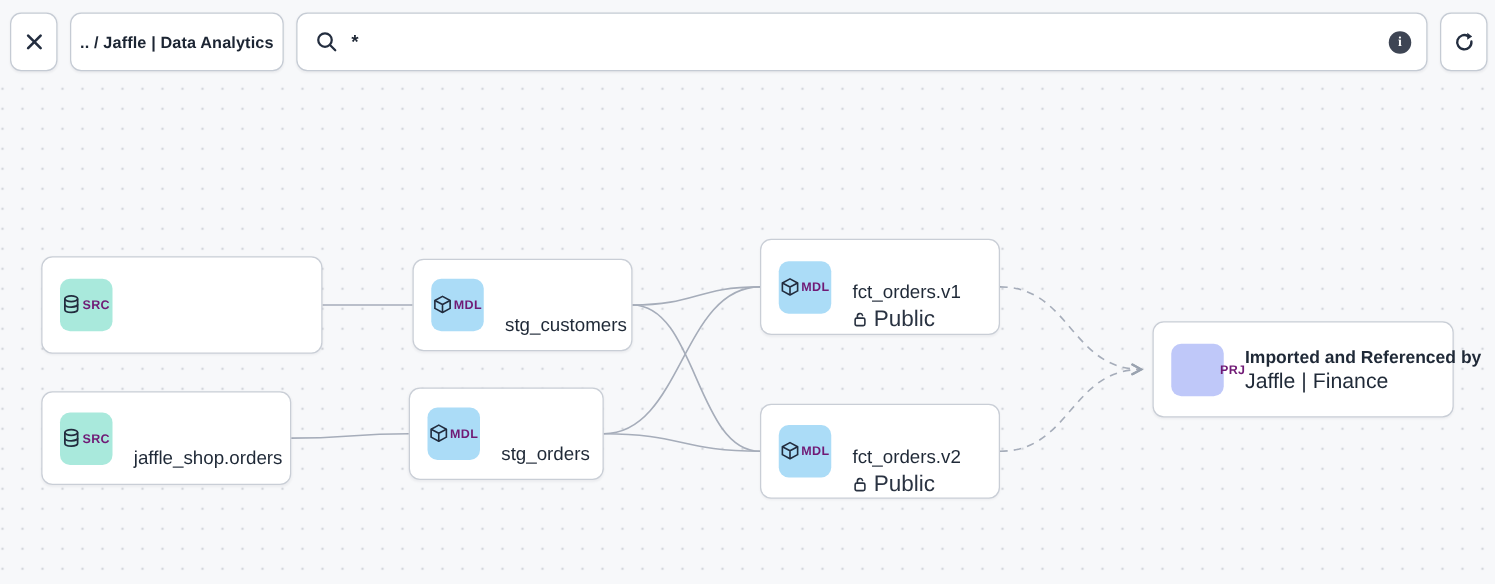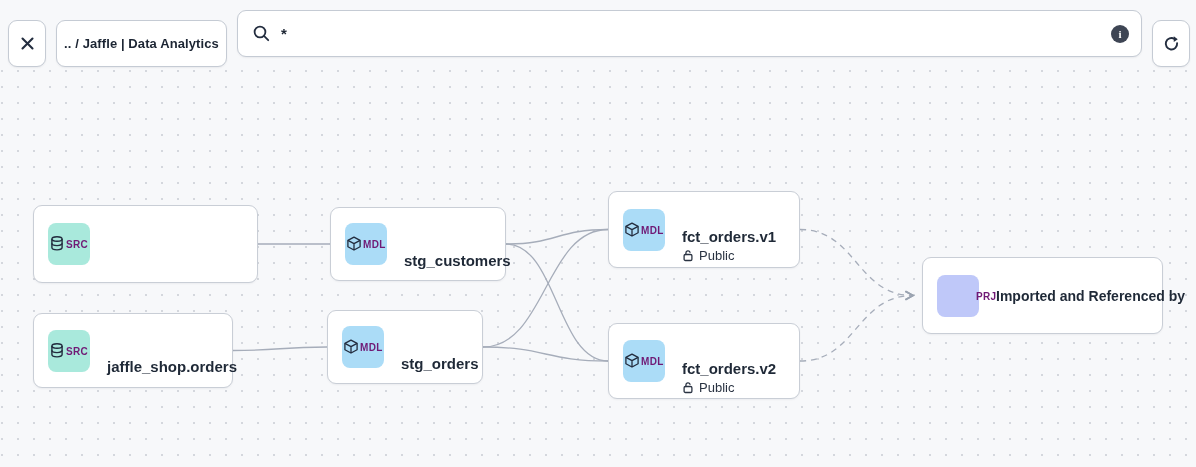--- a/index.html
+++ b/index.html
@@ -5,21 +5,21 @@
   * { box-sizing: border-box; margin: 0; padding: 0; }
   html,body { width:1196px; height:467px; overflow:hidden; }
   body {
     font-family: "Liberation Sans", sans-serif;
     background:#f7f8fa;
     color:#20293a;
     position:relative;
   }
   
   .toolbar-btn {
-    position:absolute; top:20px; height:47px;
+    position:absolute; top:10px; height:47px;
     background:#ffffff; border:1px solid #c5cbd4; border-radius:9px;
     display:flex; align-items:center; justify-content:center;
     box-shadow:0 1px 2px rgba(20,25,40,.06);
     cursor:pointer;
   }
   #close-btn   { left:8px;   width:38px; }
   #crumb-btn   { left:56px;  width:171px; font-size:13px; font-weight:700; color:#1c2533; letter-spacing:.1px; }
   #refresh-btn { left:1152px; width:38px; }
   #search-bar  {
     position:absolute; top:10px; left:237px; width:905px; height:47px;
@@ -52,25 +52,25 @@
     box-shadow:0 1px 2px rgba(20,25,40,.05); cursor:pointer;
   }
   .icon-box {
     width:42px; height:42px; border-radius:8px; flex:0 0 auto;
     display:flex; flex-direction:row; align-items:center; justify-content:flex-start;
     color:#701a75;
   }
   .icon-box svg { display:block; }
   .icon-kind { font-size:10px; font-weight:700; letter-spacing:.3px; line-height:11px; margin-top:1px; }
   .node-text { margin-left:17px; display:flex; flex-direction:column; justify-content:center; }
-  .node-title { font-size:15px; font-weight:700; color:#1f2937; white-space:nowrap;margin-top:32px; }
+  .node-title { font-size:15px; font-weight:400; color:#1f2937; white-space:nowrap;margin-top:32px; }
   .node-sub   { font-size:14px; font-weight:700; color:#1f2937; white-space:nowrap; }
   .node-title-lg { font-size:17px; font-weight:400; color:#1f2937; margin-top:2px; white-space:nowrap; }
   .badge-row  { display:flex; align-items:center; gap:5px; margin-top:3px; }
-  .badge-row .badge-label { font-size:13px; color:#2a3342; }
+  .badge-row .badge-label { font-size:18px; color:#2a3342; }
   path.edge { fill:none; stroke:#a6adba; stroke-width:1.3; }
   path.edge.dashed { stroke-dasharray:6 5; }
 </style>
 </head>
 <body>
 
 <div id="canvas"></div>
 
 <svg id="edges">
   <defs>
@@ -180,20 +180,21 @@
       <div class="icon-box" style="background: rgb(191, 200, 249); gap: 39px;">
         <svg width="18" height="18" viewBox="0 0 18 18">
           <rect x="3" y="7.4" width="12" height="8.2" rx="2" fill="none" stroke="#222c3e" stroke-width="1.4"></rect>
           <path d="M4.3 5.4 h9.4" stroke="#222c3e" stroke-width="1.4" stroke-linecap="round" fill="none"></path>
           <path d="M5.7 5.4 q0.3 -2.5 3.3 -2.5 q3 0 3.3 2.5" fill="none" stroke="#222c3e" stroke-width="1.4"></path>
         </svg>
         <div class="icon-kind">PRJ</div>
       </div>
       <div class="node-text">
         <div class="node-sub">Imported and Referenced by</div>
+        <div class="node-title-lg">Jaffle | Finance</div>
       </div>
     </div>
   </div>
 
 <div class="toolbar-btn" id="close-btn">
   <svg width="15" height="15" viewBox="0 0 15 15">
     <path d="M2.5 2.5 L12.5 12.5 M12.5 2.5 L2.5 12.5" stroke="#232d3f" stroke-width="2.1" stroke-linecap="round" fill="none"></path>
   </svg>
 </div>
 

